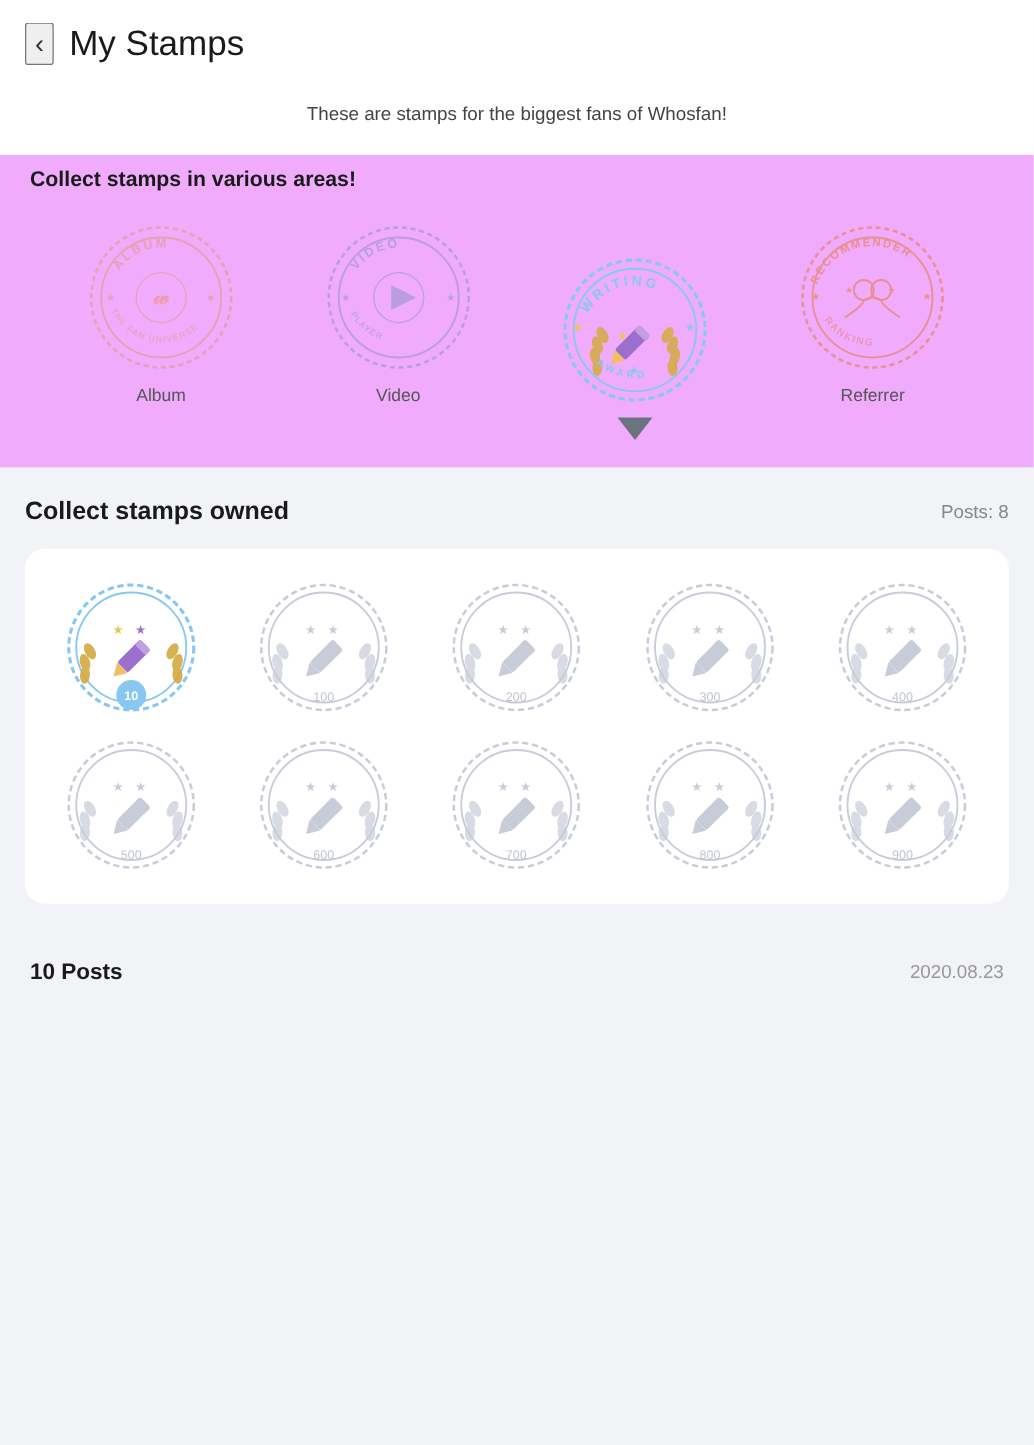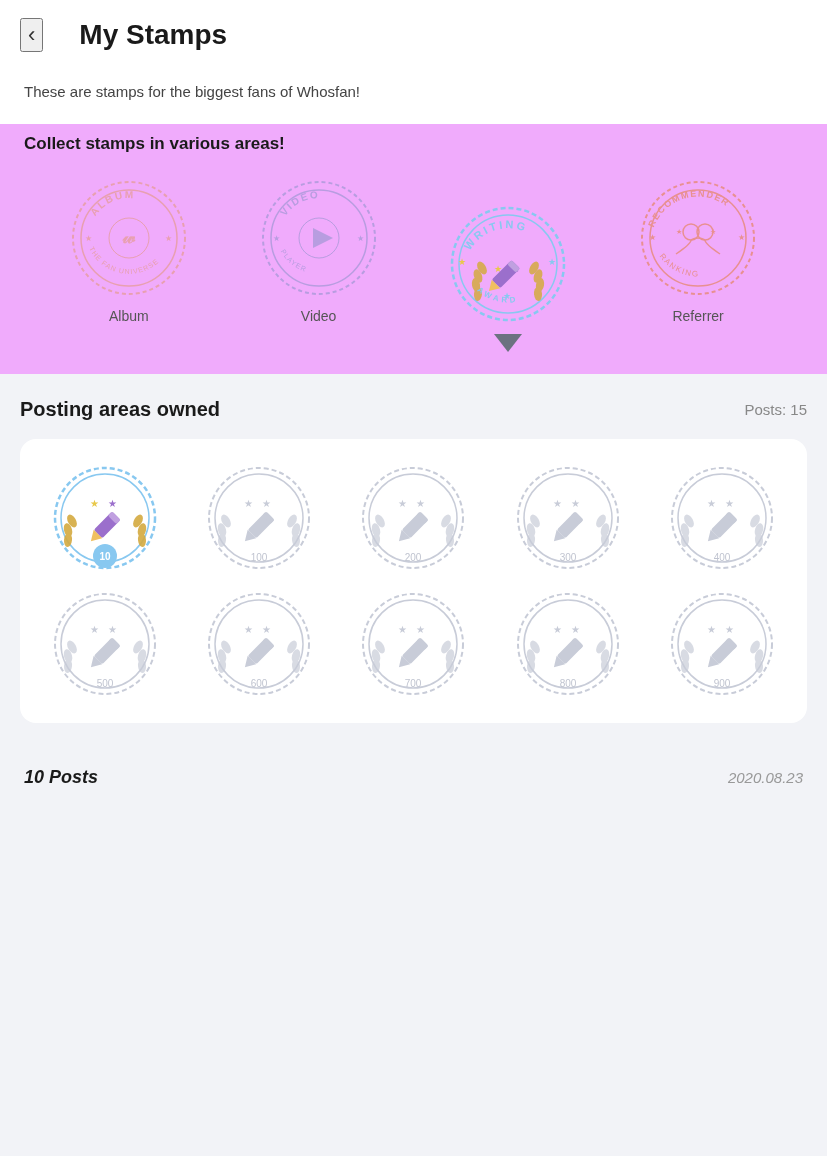--- a/index.html
+++ b/index.html
@@ -20,28 +20,28 @@
     }
     .back-btn {
       font-size: 22px;
       color: #333;
       cursor: pointer;
       line-height: 1;
       padding: 4px 6px;
     }
     .page-title {
       font-size: 28px;
-      font-weight: 700;
+      font-weight: 400;
       color: #1a1a1a;
-      margin-left: 24px;
     }
 
     .description-section {
       background: #fff;
       padding: 28px 24px 20px 24px;
+      text-align: center;
     }
     .description-text {
       font-size: 15px;
       color: #444;
       line-height: 1.6;
     }
 
     .collect-section {
       background: #f0abfc;
       padding: 10px 24px 30px 24px;
@@ -140,21 +140,20 @@
       width: 100%;
       height: 100%;
     }
 
     .footer-section {
       background: #f2f3f7;
       padding: 24px 24px;
       display: flex;
       justify-content: space-between;
       align-items: center;
-      font-style: italic;
     }
     .footer-posts {
       font-size: 18px;
       font-weight: 700;
       color: #1a1a1a;
     }
     .footer-date {
       font-size: 15px;
       color: #999;
     }
@@ -322,22 +321,22 @@
     <div style="width:120px;"></div>
     <div style="width:120px; display:flex; flex-direction:column; align-items:center;">
       <div class="arrow-indicator"></div>
     </div>
     <div style="width:120px;"></div>
   </div>
 </div>
 
 <div class="detail-section">
   <div class="detail-header">
-    <span class="detail-title">Posting areas owned</span>
-    <span class="posts-count">Posts: 15</span>
+    <span class="detail-title">Collect stamps owned</span>
+    <span class="posts-count">Posts: 8</span>
   </div>
 
   <div class="stamps-grid-container">
     <div class="stamps-grid">
 
       <div class="grid-stamp">
         <div class="grid-stamp-circle">
           <svg viewBox="0 0 110 110" xmlns="http://www.w3.org/2000/svg">
             <circle cx="55" cy="55" r="50" fill="none" stroke="#88c8f0" stroke-width="2.5" stroke-dasharray="5,3"></circle>
             <circle cx="55" cy="55" r="44" fill="none" stroke="#88c8f0" stroke-width="1.5"></circle>

